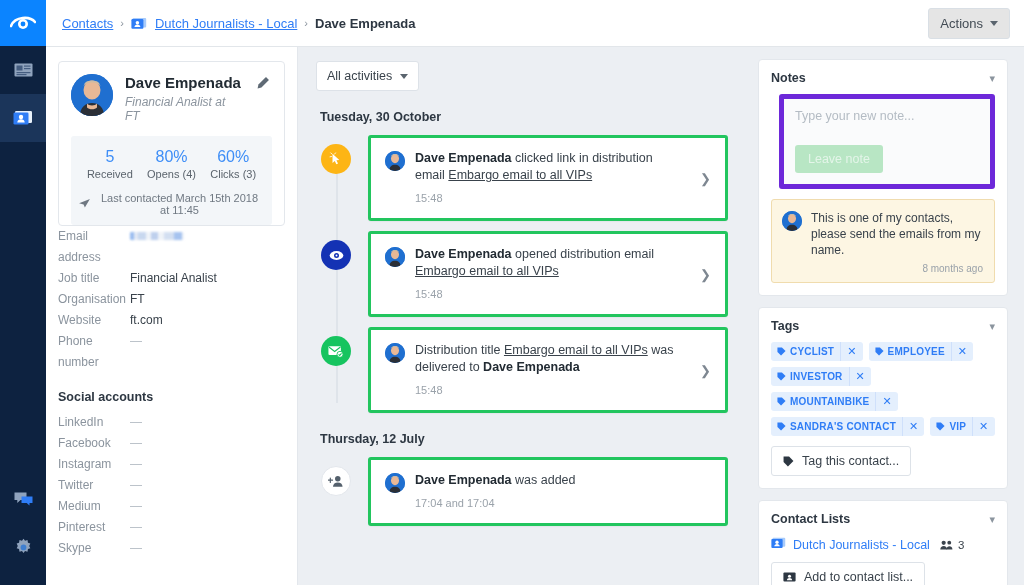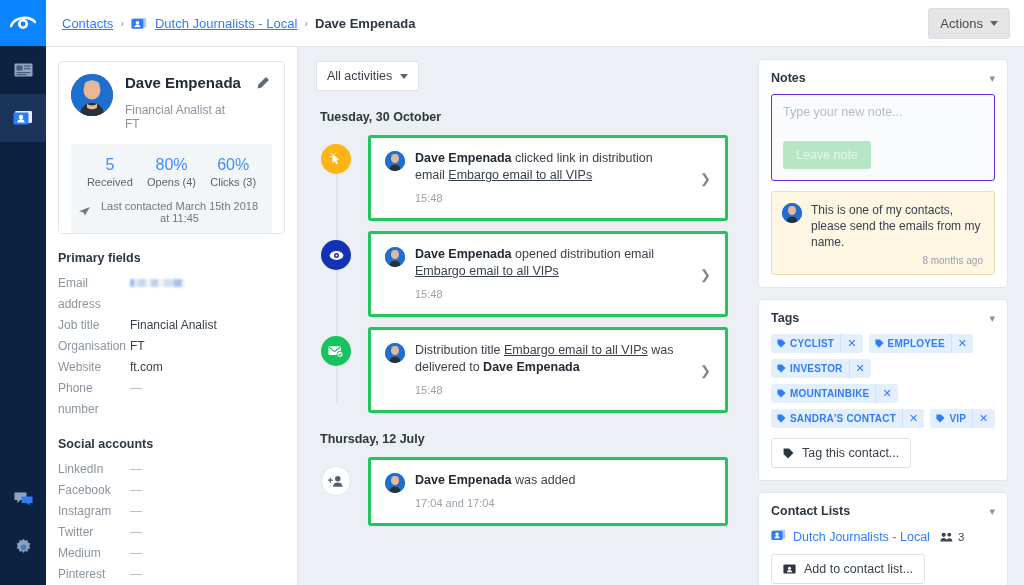--- a/index.html
+++ b/index.html
@@ -58,21 +58,21 @@
     background: #fff; border: 1px solid #e3e7ec; border-radius: 4px;
   }
   .contact-card { margin: 0 12px; padding: 12px 12px 0 12px; }
   .contact-head { display: flex; align-items: flex-start; gap: 12px; }
   .avatar {
     width: 42px; height: 42px; border-radius: 50%; flex: 0 0 42px;
     background: #1f6fd0; overflow: hidden; position: relative;
   }
   .avatar svg { display: block; }
   .contact-name { font-size: 15px; font-weight: bold; color: #222b33; line-height: 18px; }
-  .contact-sub { font-size: 12px; color: #8b949e; margin-top: 11px; }
+  .contact-sub { font-size: 12px; color: #8b949e; margin-top: 3px; font-style: italic; }
   .edit-pencil { margin-left: auto; cursor: pointer; padding: 2px; }
 
   .stats {
     background: #f3f6f9; border-radius: 3px; margin-top: 13px; padding: 11px 8px 9px 8px;
   }
   .stats-row { display: flex; }
   .stat { flex: 1 1 0; text-align: center; }
   .stat-val { font-size: 16px; color: #3e8ef7; line-height: 20px; }
   .stat-lab { font-size: 11px; color: #5b646d; margin-top: 1px; }
   .last-contacted {
@@ -124,21 +124,21 @@
 
   
   .panel { background: #fff; border: 1px solid #e3e7ec; border-radius: 4px; margin-bottom: 11px; }
   .panel-head {
     display: flex; align-items: center; padding: 11px 12px 9px 12px;
   }
   .panel-title { font-size: 12.5px; font-weight: bold; color: #2d3742; flex: 1 1 auto; }
   .panel-chev { color: #8b949e; font-size: 11px; cursor: pointer; }
   .panel-body { padding: 0 12px 12px 12px; }
 
-  .note-box { border: 1px solid #6d28d9; border-radius: 3px; background: #fafbfc; padding: 10px 11px 11px 11px; }
+  .note-box { border: 5px solid #6d28d9; border-radius: 3px; background: #fafbfc; padding: 10px 11px 11px 11px; margin-left: 8px; }
   .note-ph { font-size: 12.5px; color: #b4bcc4; }
   .leave-note {
     margin-top: 22px; background: #b8e6c4; color: #e4f5e9; border: none; border-radius: 3px;
     font-size: 12.5px; padding: 7px 13px; font-family: inherit; cursor: pointer;
   }
   .note-item {
     margin-top: 10px; background: #fdf6e3; border: 1px solid #f0dcae; border-radius: 3px;
     padding: 10px 11px 8px 10px; display: flex; gap: 9px;
   }
   .note-body { flex: 1 1 auto; min-width: 0; }
@@ -280,21 +280,20 @@
                 <svg width="11" height="9" viewBox="0 0 12 10">
                     <path d="M0 4.6 L12 0 L6.4 9.4 L5 6.1z" fill="#6f7882"></path>
                   </svg>
               </span>
               <span>Last contacted March 15th 2018 at 11:45</span>
             </div>
           </div>
         </div>
 
         <div class="left-pad">
-          <div class="section-title">Primary fields</div>
 
           <div class="field-row">
             <div class="field-label">Email address</div>
             <div class="field-value"><span class="blurred-email"></span></div>
           </div>
           <div class="field-row">
             <div class="field-label">Job title</div>
             <div class="field-value">Financial Analist</div>
           </div>
           <div class="field-row">

